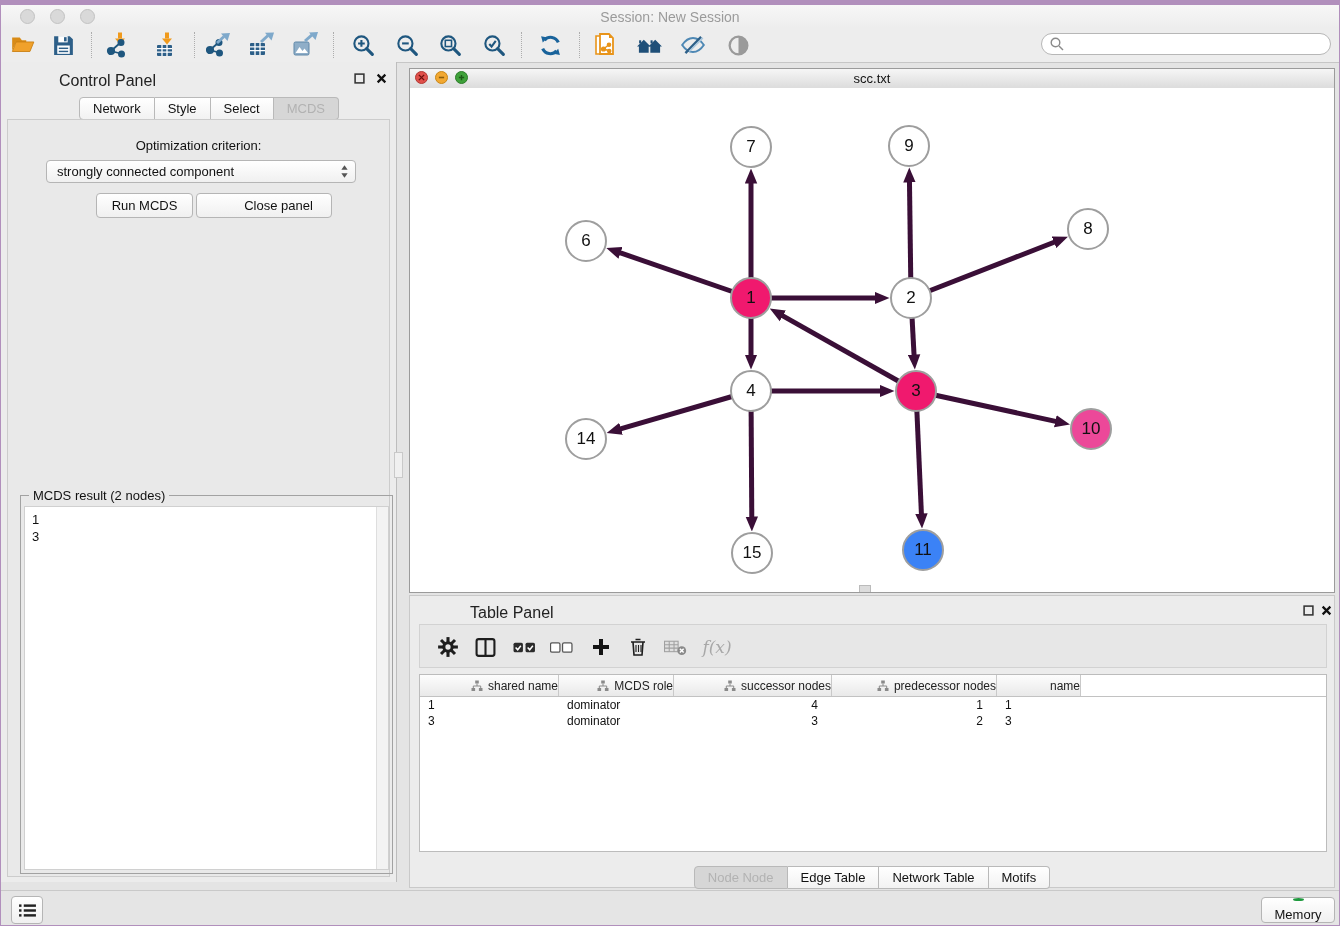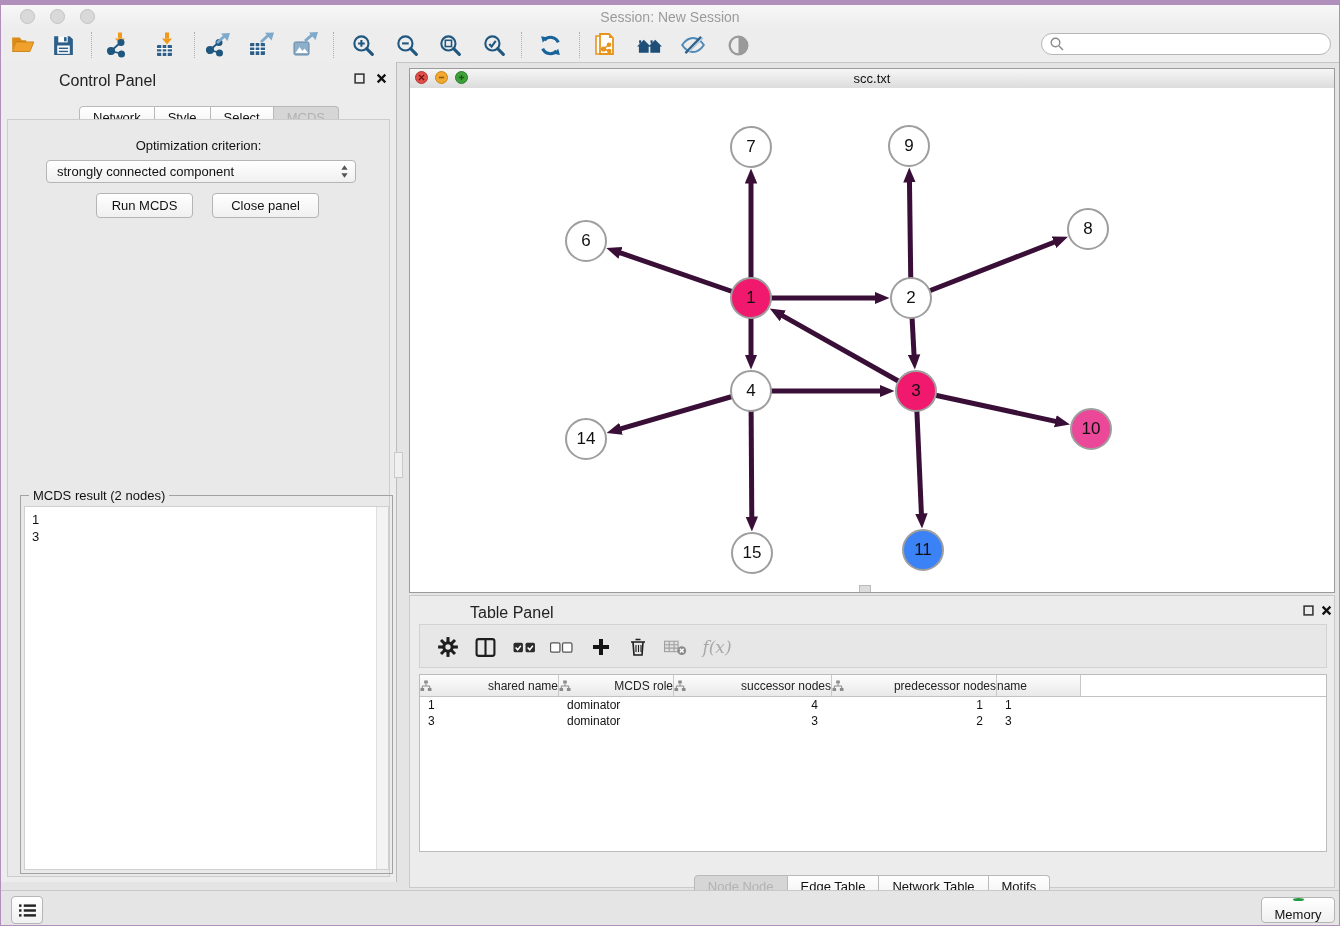--- a/index.html
+++ b/index.html
@@ -17,35 +17,35 @@
   #toolbar{left:0;top:28px;width:100%;height:34px;background:#ededed;border-bottom:1px solid #c6c6c6;}
   .tool{width:28px;height:28px;top:3px;display:flex;align-items:center;justify-content:center;cursor:pointer;}
   .tsep{top:4px;height:26px;width:0;border-left:1px dotted #adadad;}
   #search-box{left:1040px;top:5px;width:290px;height:22px;background:#fff;border:1px solid #b7b7b7;
               border-radius:12px;display:flex;align-items:center;padding-left:7px;box-sizing:border-box;}
   #search-box input{border:none;outline:none;flex:1;font-size:12px;background:transparent;margin-left:4px;}
   
   #control-panel{left:0;top:62px;width:396px;height:820px;background:#ececec;border-right:1px solid #bdbdbd;box-sizing:border-box;}
   .panel-title{font-size:16px;color:#222;margin-left:48px;}
   .mini-btn{width:12px;height:12px;display:flex;align-items:center;justify-content:center;cursor:pointer;}
-  .tabrow{display:flex;margin-top:9px;}
+  .tabrow{display:flex;}
   .tab{height:21px;line-height:21px;padding:0 13px;background:linear-gradient(#fff,#f2f2f2);
        border:1px solid #b9b9b9;border-left:none;font-size:13px;color:#111;cursor:pointer;white-space:nowrap;}
   .tab:first-child{border-left:1px solid #b9b9b9;border-radius:4px 0 0 4px;}
   .tab:last-child{border-radius:0 4px 4px 0;}
   .tab.active{background:#d6d6d6;color:#b2b2b2;}
   #cp-content{left:6px;top:57px;width:383px;height:758px;background:#e9e9e9;border:1px solid #cccccc;box-sizing:border-box;}
   #opt-label{width:100%;text-align:center;top:18px;font-size:13px;color:#111;}
   .aqua{background:linear-gradient(#ffffff,#f0f0f0);border:1px solid #b5b5b5;border-radius:4px;font-size:13px;color:#111;}
   #criterion-select{left:38px;top:40px;width:310px;height:23px;display:flex;align-items:center;
                     padding:0 6px 0 10px;box-sizing:border-box;cursor:pointer;}
   #criterion-select .val{flex:1;}
   .btn{display:flex;align-items:center;justify-content:center;cursor:pointer;}
   #run-btn{left:88px;top:73px;width:95px;height:23px;}
-  #close-btn{left:204px;top:73px;width:105px;height:23px;}
+  #close-btn{left:188px;top:73px;width:105px;height:23px;padding-left:29px;}
   #mcds-fieldset{left:12px;top:375px;width:371px;height:377px;border:1px solid #a2a2a2;}
   #mcds-legend{top:-8px;left:8px;background:#e9e9e9;padding:0 4px;font-size:13px;color:#111;}
   #mcds-text{left:3px;top:10px;right:3px;bottom:3px;background:#fff;border:1px solid #d0d0d0;}
   #mcds-lines{left:7px;top:4px;font-size:13px;line-height:17px;color:#111;white-space:pre-line;}
   #mcds-scroll{right:0;top:0;width:11px;height:100%;background:#f3f3f3;border-left:1px solid #dedede;}
   
   #net-window{left:408px;top:68px;width:926px;height:525px;background:#fff;border:1px solid #9b9b9b;box-sizing:border-box;}
   #net-titlebar{left:0;top:0;width:100%;height:19px;background:linear-gradient(#f6f6f6,#dcdcdc);border-bottom:1px solid #aaa;}
   .light{width:13px;height:13px;border-radius:50%;top:2px;box-sizing:border-box;display:flex;align-items:center;justify-content:center;cursor:pointer;}
   #net-title{width:100%;text-align:center;top:2px;font-size:13px;color:#111;}
@@ -56,21 +56,21 @@
   #canvas-handle{left:449px;top:497px;width:10px;height:6px;background:#dcdcdc;border:1px solid #bbb;}
   #splitter-handle{left:393px;top:452px;width:9px;height:26px;background:#f0f0f0;border:1px solid #c9c9c9;box-sizing:border-box;}
   
   #table-panel{left:408px;top:595px;width:926px;height:293px;background:#ececec;border:1px solid #c9c9c9;box-sizing:border-box;}
   #tp-toolbar{left:9px;top:28px;width:908px;height:44px;background:#e7e7e7;border:1px solid #d2d2d2;box-sizing:border-box;}
   .tp-tool{width:26px;height:26px;top:9px;display:flex;align-items:center;justify-content:center;cursor:pointer;}
   .fx{font-family:"DejaVu Serif",serif;font-style:italic;font-size:17px;color:#a8a8a8;}
   #node-table{left:9px;top:78px;width:908px;height:178px;background:#fff;border:1px solid #bcbcbc;box-sizing:border-box;overflow:hidden;}
   #nt-header{display:flex;height:21px;border-bottom:1px solid #c2c2c2;}
   .hcell{background:linear-gradient(#fdfdfd,#e9e9e9);border-right:1px solid #c9c9c9;box-sizing:border-box;
-         display:flex;align-items:center;justify-content:space-between;font-size:12px;color:#222;gap:5px;cursor:pointer;}
+         display:flex;align-items:center;justify-content:flex-end;font-size:12px;color:#222;gap:5px;cursor:pointer;}
   .trow{display:flex;height:16px;font-size:12px;color:#111;cursor:default;}
   .tcell{box-sizing:border-box;padding:1px 8px 0 8px;overflow:hidden;white-space:nowrap;}
   .tcell.right{text-align:right;padding-right:14px;}
   #tp-tabs{left:0;top:270px;width:100%;display:flex;justify-content:center;}
   
   #status-bar{left:0;top:890px;width:100%;height:36px;background:#e5e5e5;border-top:1px solid #c9c9c9;box-sizing:border-box;}
   #list-btn{left:10px;top:5px;width:30px;height:26px;}
   #memory-btn{left:1260px;top:6px;width:72px;height:24px;gap:6px;flex-direction:column;}
   #memory-dot{width:11px;height:11px;border-radius:50%;background:#1F9A3E;}
 </style>

